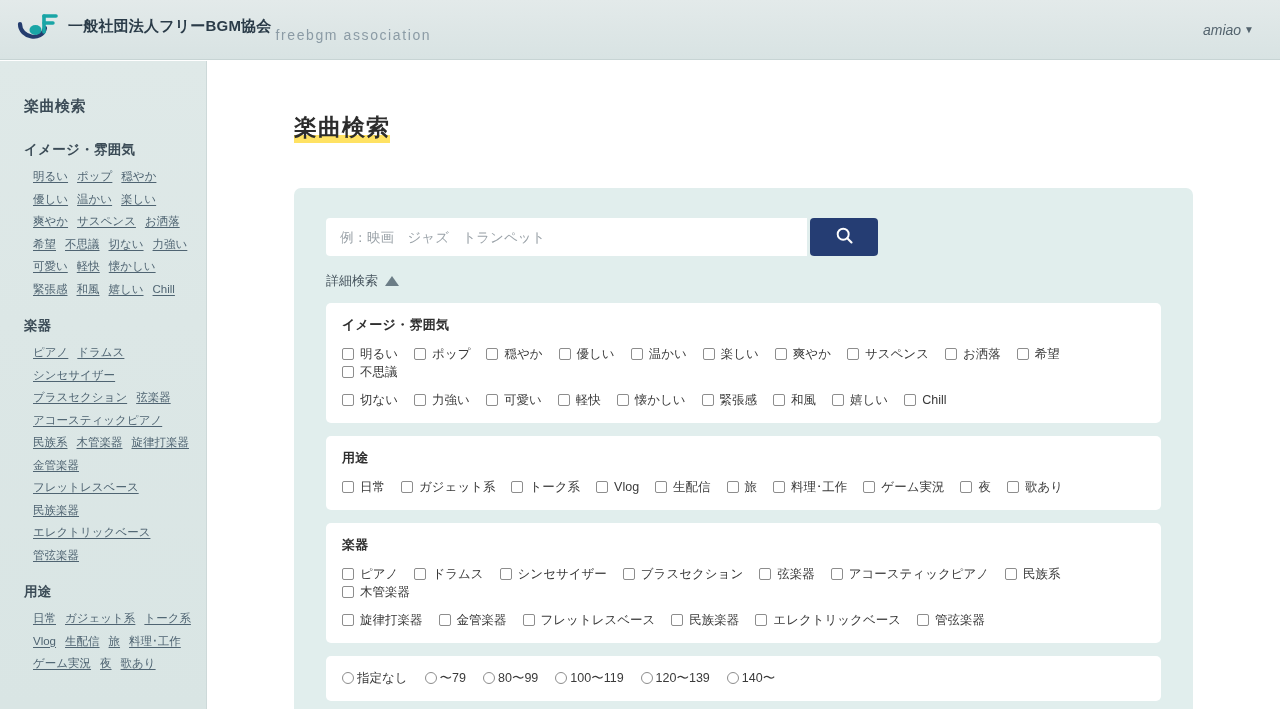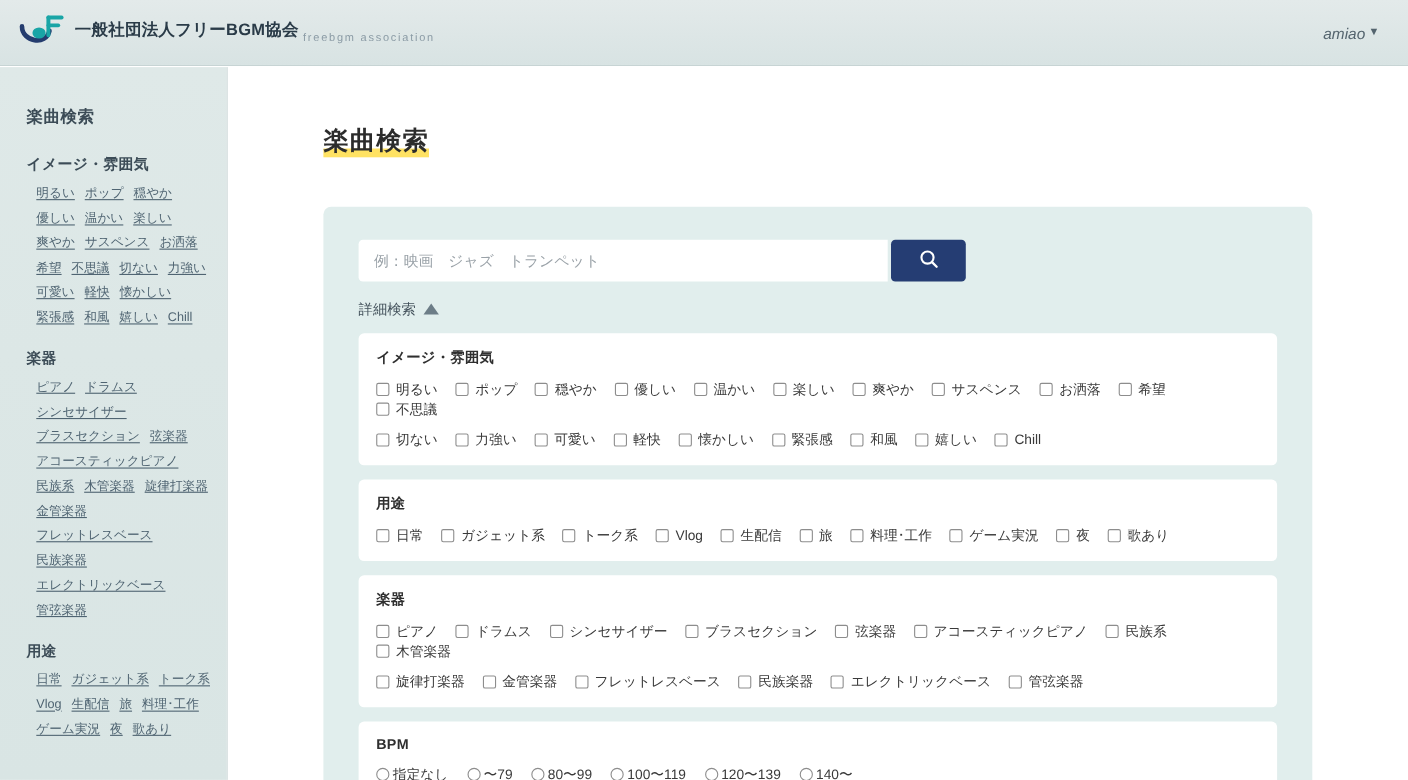--- a/index.html
+++ b/index.html
@@ -29,21 +29,21 @@
   .logo-mark { width: 46px; height: 40px; flex: 0 0 46px; }
   .brand-text { display: flex; flex-direction: row; justify-content: center; }
   .brand-name {
     font-size: 15px;
     font-weight: 700;
     color: #2a3b48;
     letter-spacing: 0.2px;
     line-height: 1.15;
   }
   .brand-sub {
-    font-size: 10px;
+    font-size: 14px;
     color: #8b9ba5;
     letter-spacing: 1.6px;
     margin-top: 10px;
     padding-left: 4px;
   }
   .user-menu {
     display: flex;
     align-items: center;
     gap: 3px;
     font-size: 14px;
@@ -538,21 +538,20 @@
                 <span>エレクトリックベース</span>
               </label>
               <label class="opt">
                 <span class="cb"></span>
                 <span>管弦楽器</span>
               </label>
             </div>
           </div>
         </div>
         <div class="card">
-          <div class="card-title">BPM</div>
           <div class="opt-rows">
             <div class="opt-row">
               <label class="opt radio">
                 <span class="rb"></span>
                 <span>指定なし</span>
               </label>
               <label class="opt radio">
                 <span class="rb"></span>
                 <span>〜79</span>
               </label>

